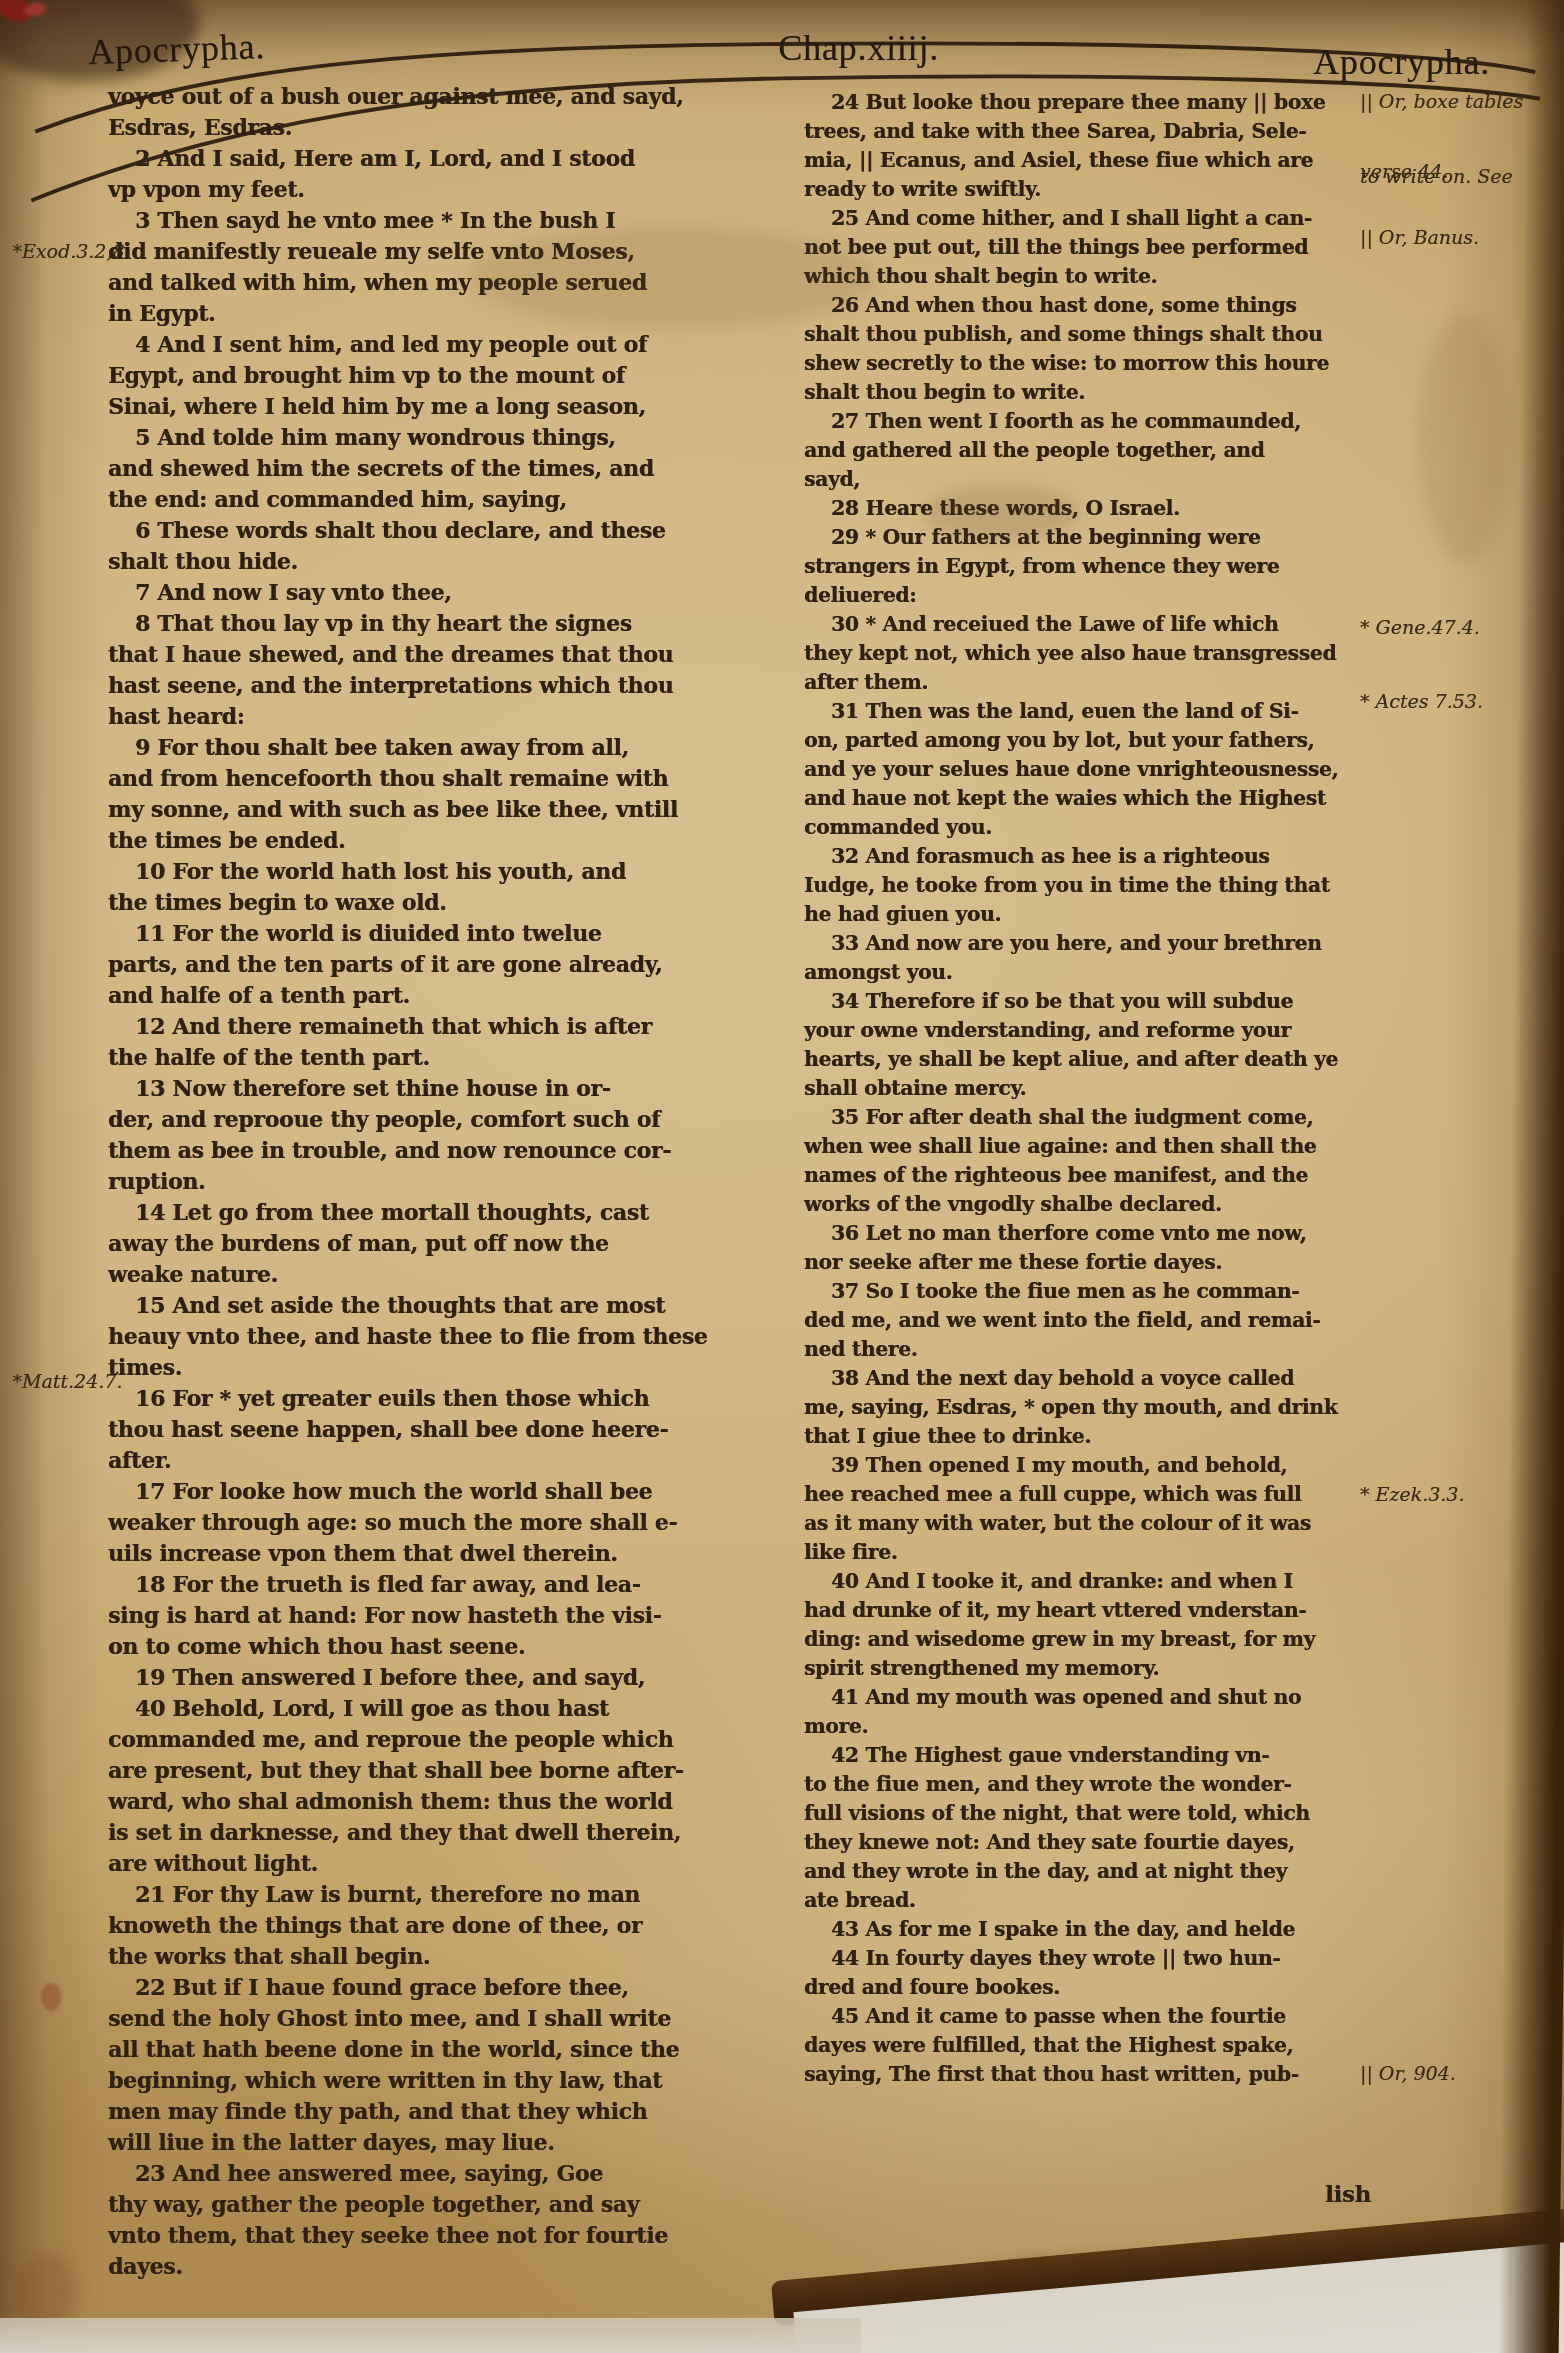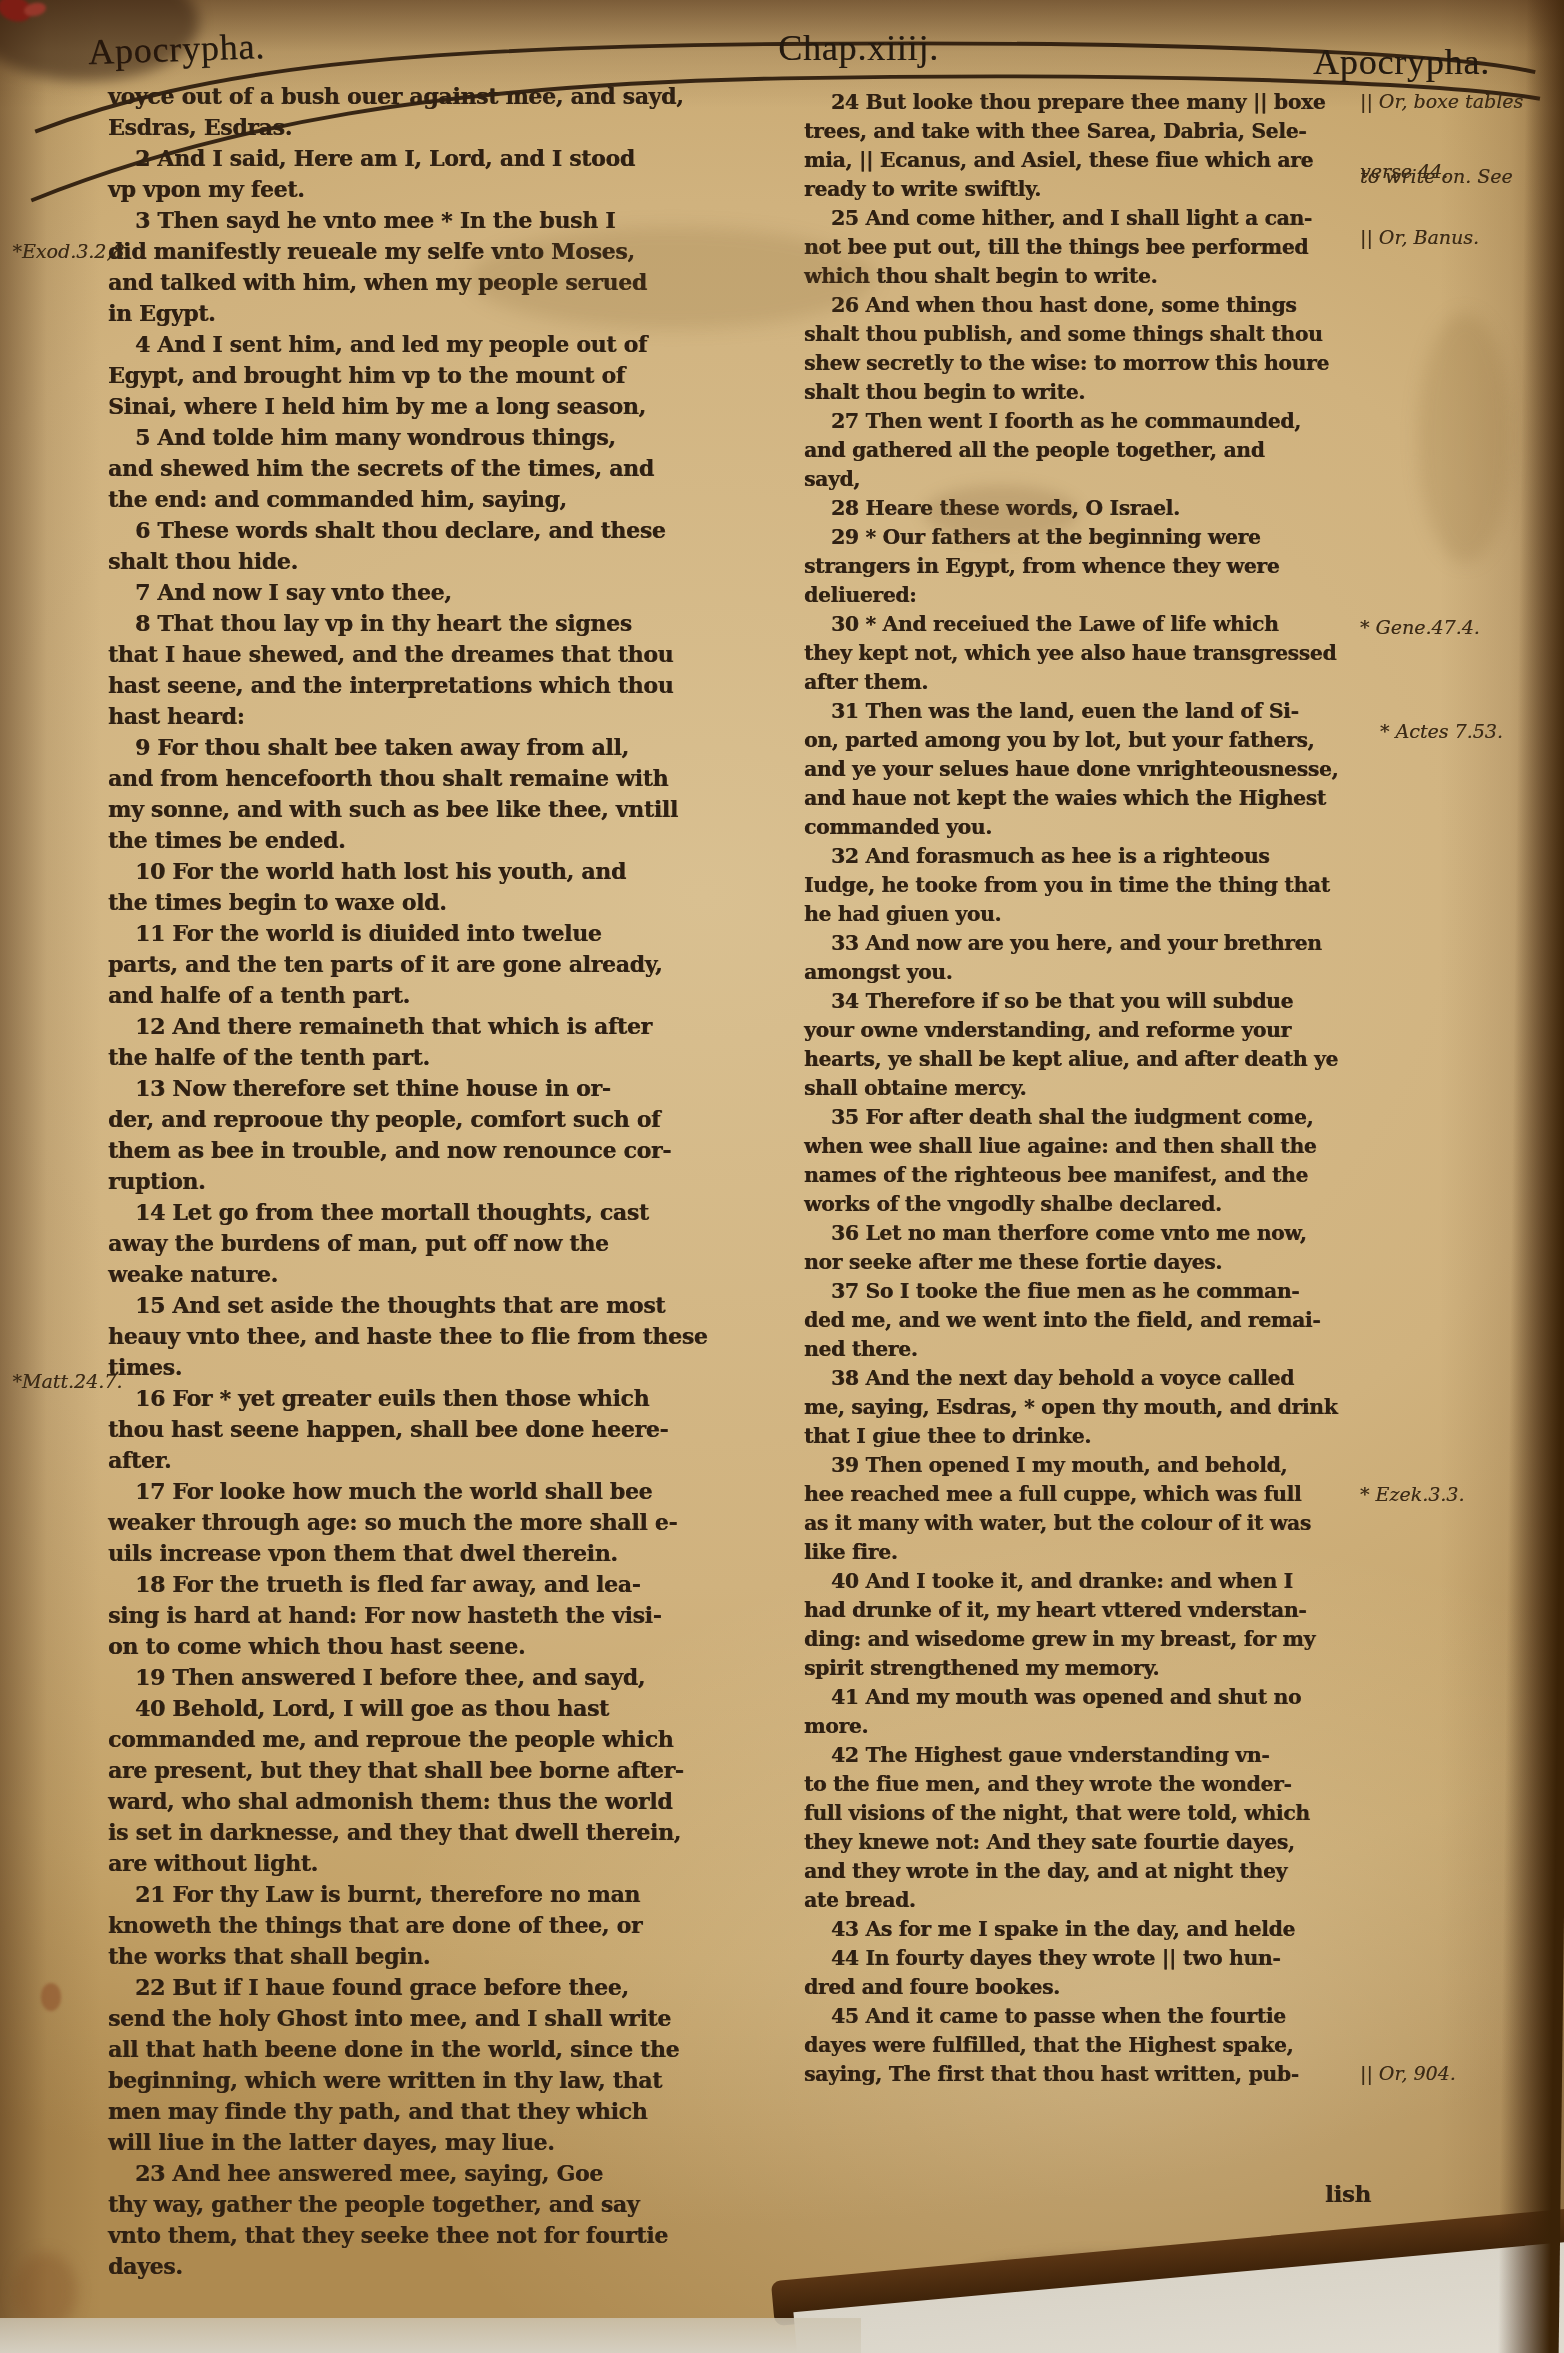--- a/index.html
+++ b/index.html
@@ -205,21 +205,21 @@
       <div class="tline vstart">45 And it came to passe when the fourtie</div>
       <div class="tline">dayes were fulfilled, that the Highest spake,</div>
       <div class="tline">saying, The first that thou hast written, pub-</div>
     </div>
   <div class="margin-col" id="margin-right">
       <div class="mnote" style="top: 91px;">|| Or, boxe tables</div>
       <div class="mnote" style="top: 122px; margin-top: 44px;">to write on. See</div>
       <div class="mnote" style="top: 161px;">verse 44.</div>
       <div class="mnote" style="top: 227px;">|| Or, Banus.</div>
       <div class="mnote" style="top: 617px;">* Gene.47.4.</div>
-      <div class="mnote" style="top: 721px; margin-left: 20px;">* Actes 7.53.</div>
+      <div class="mnote" style="top: 691px;">* Actes 7.53.</div>
       <div class="mnote" style="top: 1484px;">* Ezek.3.3.</div>
       <div class="mnote" style="top: 2063px;">|| Or, 904.</div>
     </div>
 
   <div class="catchword">lish</div>
 
   <div class="blotch b1"></div>
   <div class="blotch b2"></div>
   <div class="blotch b3"></div>
   <div class="blotch b4"></div>

